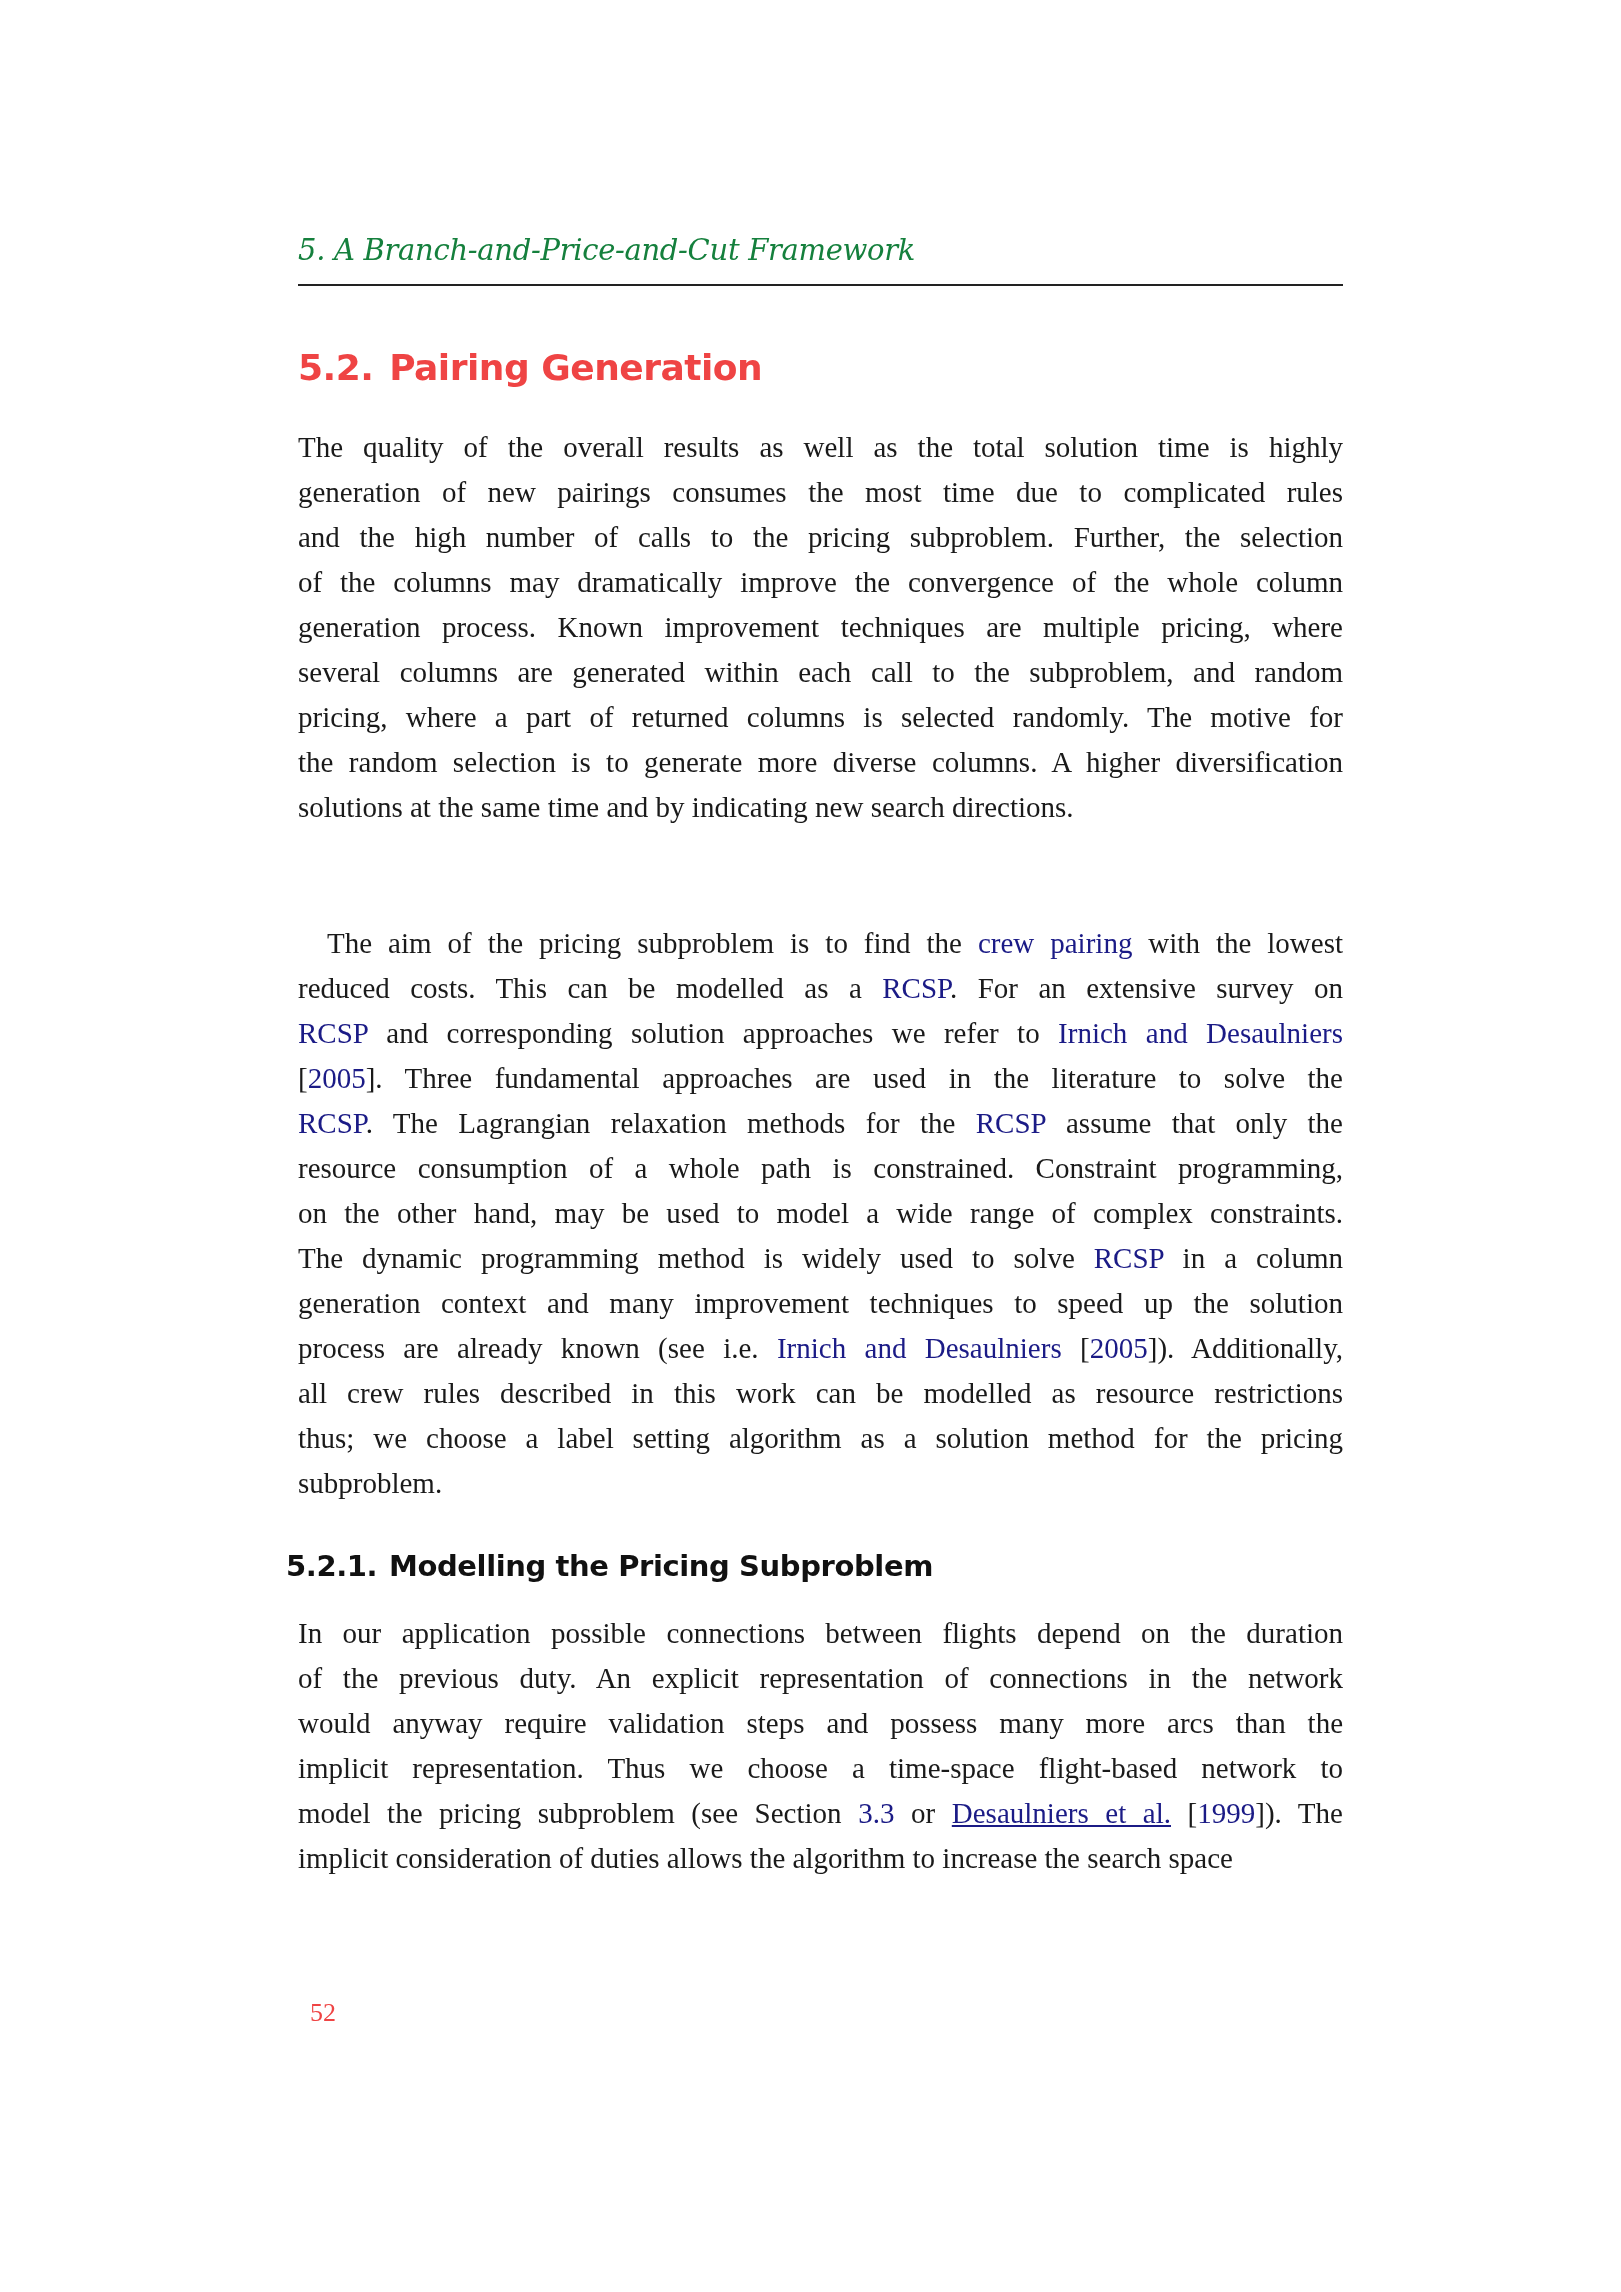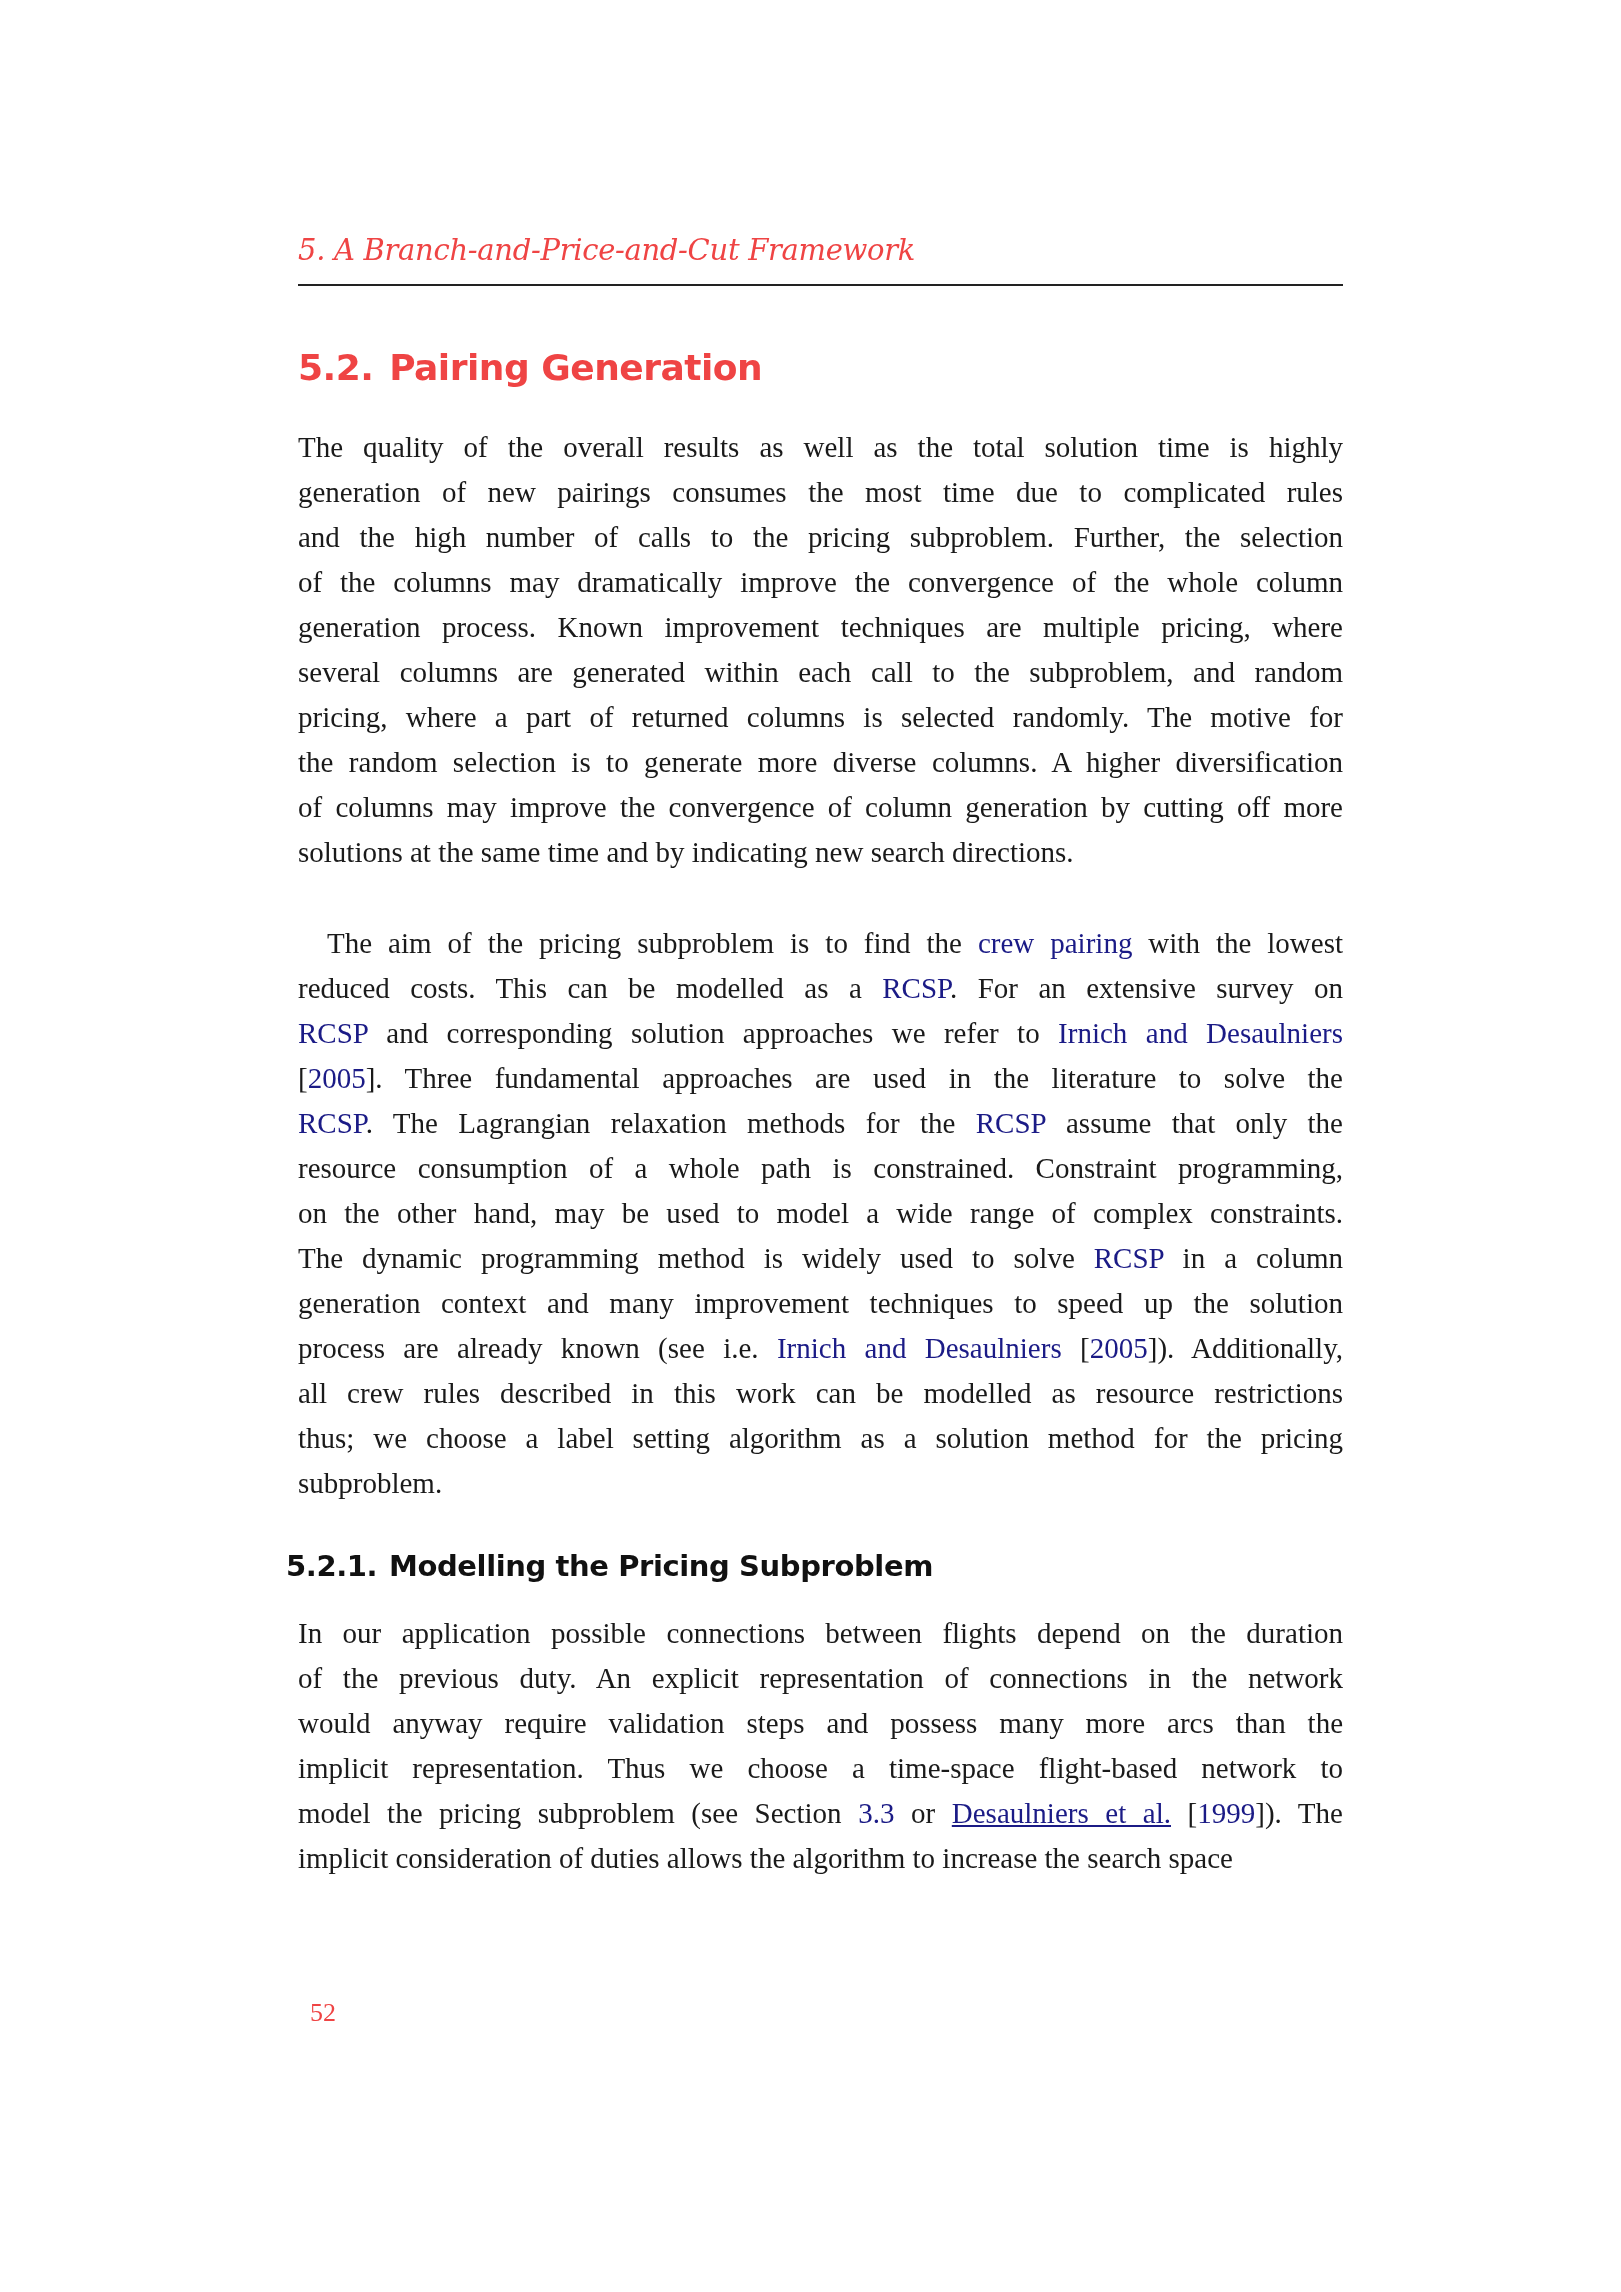--- a/index.html
+++ b/index.html
@@ -1,21 +1,21 @@
 <!DOCTYPE html>
 <html><head>
 <meta charset="utf-8">
 <style>
   html, body { margin: 0; padding: 0; background: #ffffff; }
   body { width: 1621px; height: 2293px; position: relative; overflow: hidden; }
   .page { position: absolute; left: 0; top: 0; width: 1621px; height: 2293px; background: #fff; }
   .running-head {
     position: absolute; left: 298px; top: 233px; width: 1045px;
     font-family: "DejaVu Serif", "Liberation Serif", serif; font-style: italic;
-    font-size: 29px; color: #ef4444; letter-spacing: -0.3px;
+    font-size: 29px; color: #15803d; letter-spacing: -0.3px;
   }
   .head-rule { position: absolute; left: 298px; top: 284px; width: 1045px; height: 2px; background: #222; }
   .section-title {
     position: absolute; left: 298px; top: 347px;
     font-family: "DejaVu Sans", "Liberation Sans", sans-serif; font-weight: bold;
     font-size: 36px; color: #ef4444; letter-spacing: -0.5px; white-space: nowrap;
   }
   .section-title .num { margin-right: 15.7px; }
   .subsection-title {
     position: absolute; left: 286px; top: 1549px;
@@ -54,21 +54,20 @@
 
   <div class="para" id="p1">
       <span class="line"><span>The quality of the overall results as well as the total solution time is highly</span></span>
       <span class="line"><span>generation of new pairings consumes the most time due to complicated rules</span></span>
       <span class="line"><span>and the high number of calls to the pricing subproblem. Further, the selection</span></span>
       <span class="line"><span>of the columns may dramatically improve the convergence of the whole column</span></span>
       <span class="line"><span>generation process. Known improvement techniques are multiple pricing, where</span></span>
       <span class="line"><span>several columns are generated within each call to the subproblem, and random</span></span>
       <span class="line"><span>pricing, where a part of returned columns is selected randomly. The motive for</span></span>
       <span class="line"><span>the random selection is to generate more diverse columns. A higher diversification</span></span>
-      <span class="line"><span>of columns may improve the convergence of column generation by cutting off more</span></span>
       <span class="line last"><span>solutions at the same time and by indicating new search directions.</span></span>
     </div>
   <div class="para" id="p2">
       <span class="line indent"><span>The aim of the pricing subproblem is to find the </span><a class="lnk" style="color: rgb(27, 27, 134);">crew pairing</a><span> with the lowest</span></span>
       <span class="line"><span>reduced costs. This can be modelled as a </span><a class="lnk" style="color: rgb(27, 27, 134);">RCSP</a><span>. For an extensive survey on</span></span>
       <span class="line"><a class="lnk" style="color: rgb(27, 27, 134);">RCSP</a><span> and corresponding solution approaches we refer to </span><a class="lnk" style="color: rgb(27, 27, 134);">Irnich and Desaulniers</a></span>
       <span class="line"><span>[</span><a class="lnk" style="color: rgb(27, 27, 134);">2005</a><span>]. Three fundamental approaches are used in the literature to solve the</span></span>
       <span class="line"><a class="lnk" style="color: rgb(27, 27, 134);">RCSP</a><span>. The Lagrangian relaxation methods for the </span><a class="lnk" style="color: rgb(27, 27, 134);">RCSP</a><span> assume that only the</span></span>
       <span class="line"><span>resource consumption of a whole path is constrained. Constraint programming,</span></span>
       <span class="line"><span>on the other hand, may be used to model a wide range of complex constraints.</span></span>

